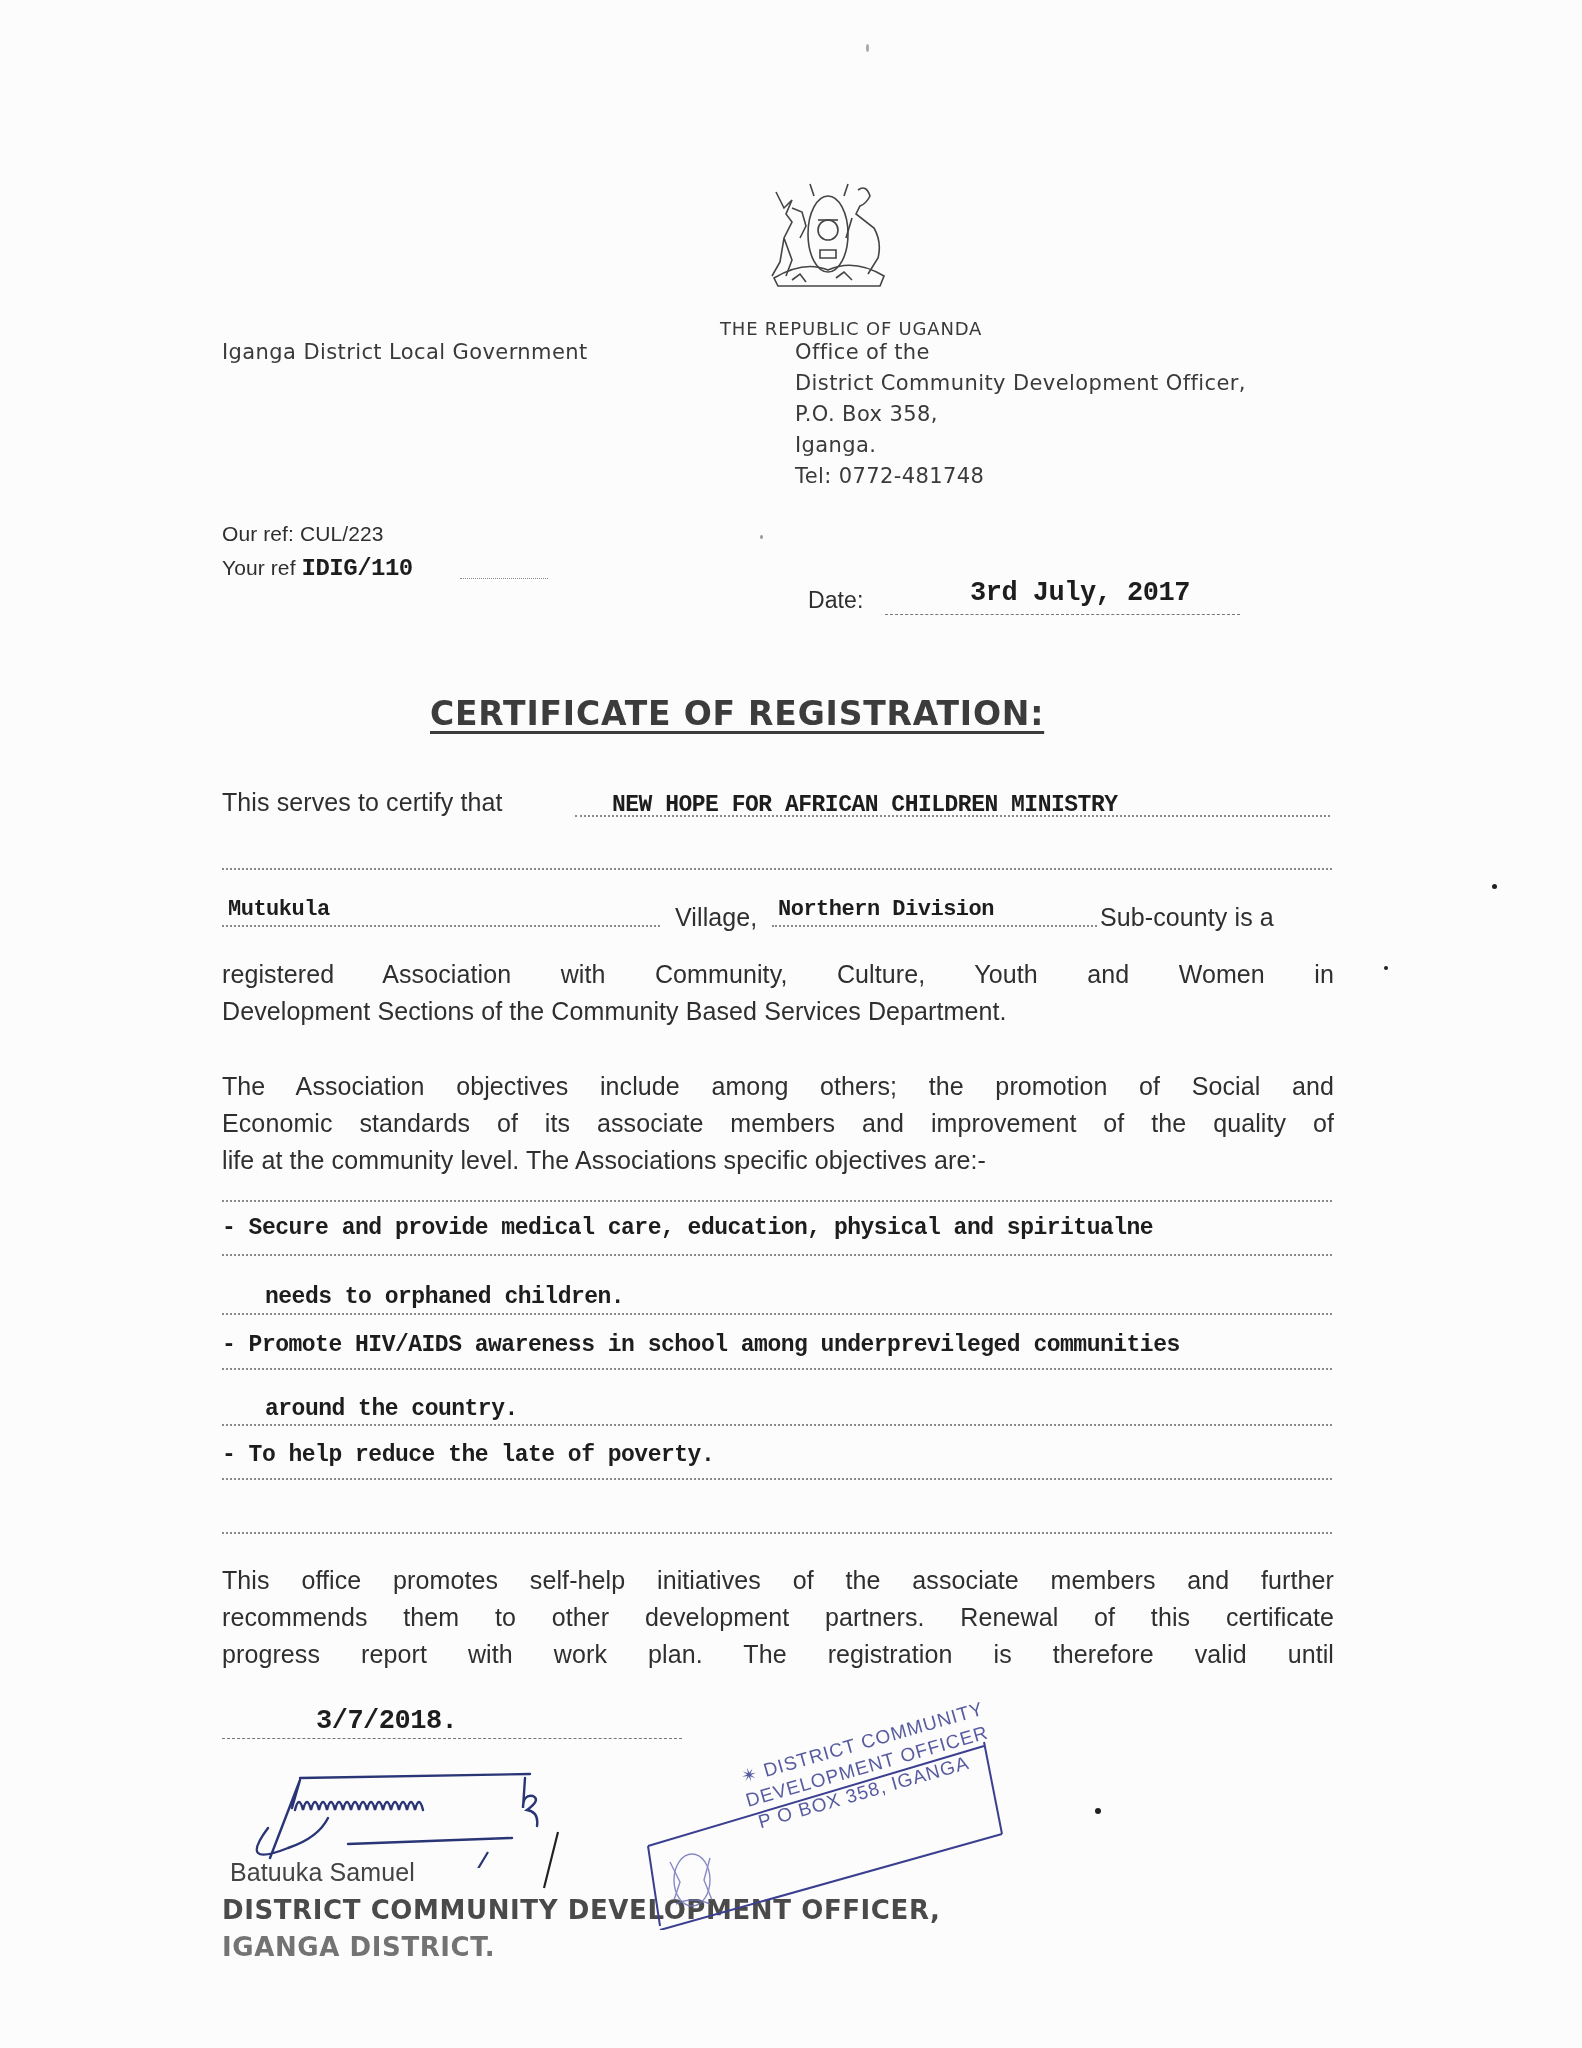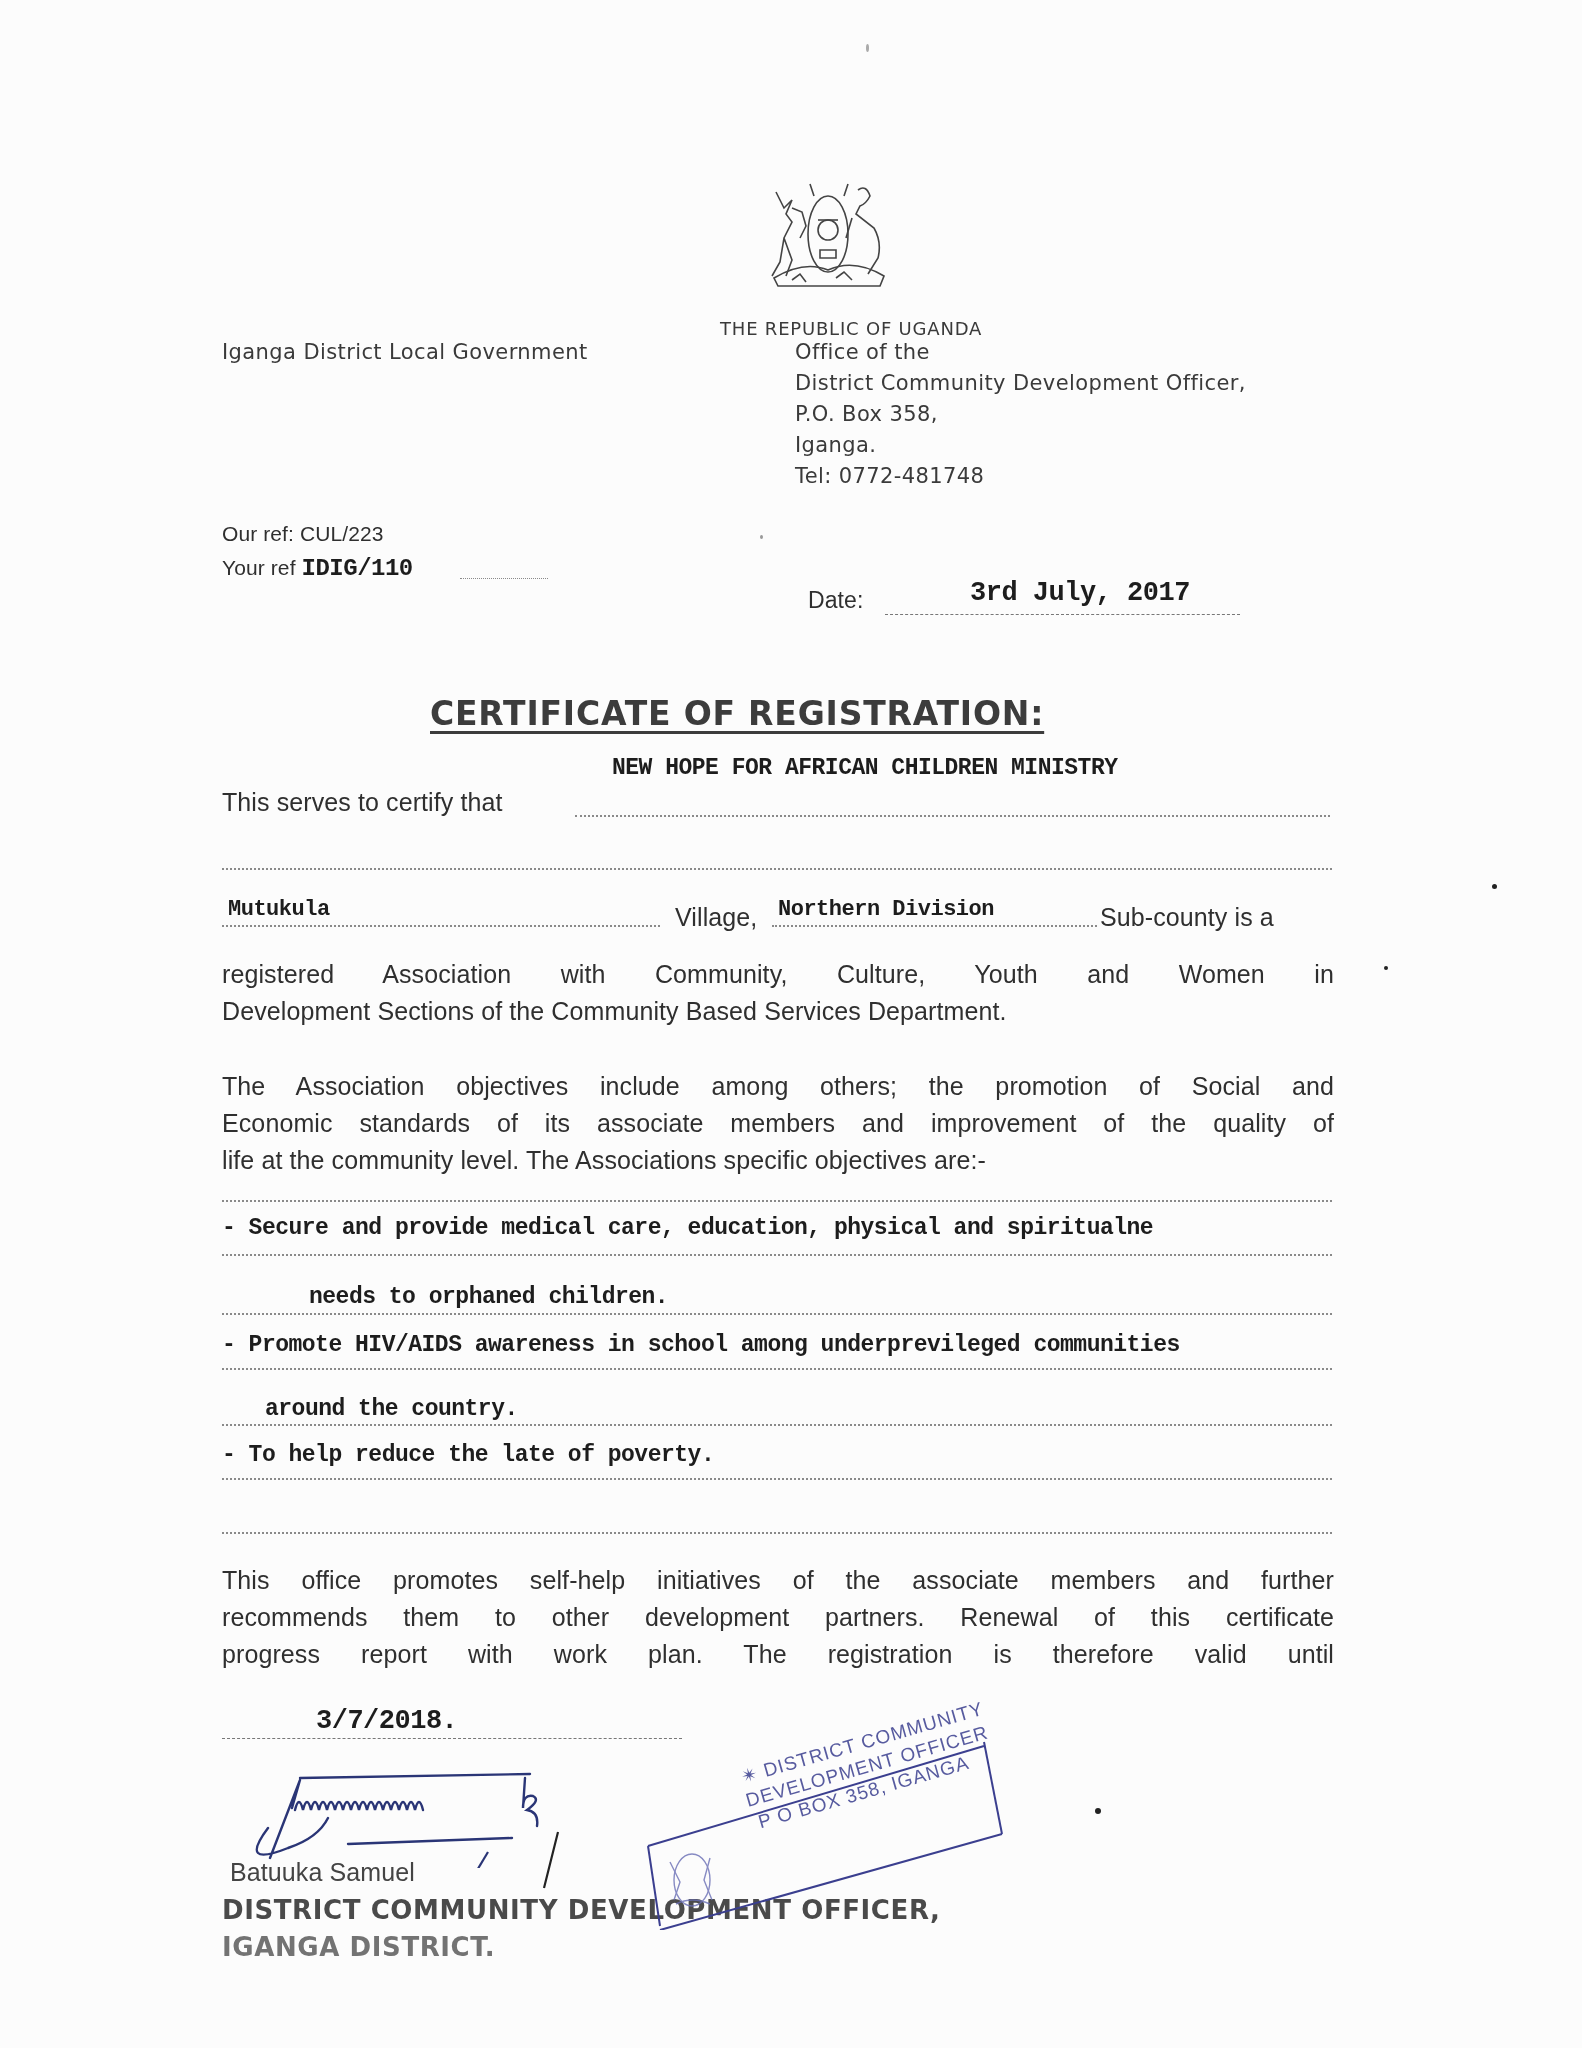--- a/index.html
+++ b/index.html
@@ -82,21 +82,21 @@
 <div class="dots" style="left:460px;top:578px;width:88px;border-bottom-width:1px;"></div>
 
 <div class="abs body-txt light" style="left:808px;top:587px;font-size:23px;">Date:</div>
 <div class="abs typed" style="left:970px;top:578px;font-size:27px;">3rd July, 2017</div>
 <div class="rule" style="left:885px;top:614px;width:355px;border-bottom:1.5px dashed #777;"></div>
 
 <div class="abs" style="left:430px;top:694px;font-family:'DejaVu Sans',sans-serif;font-size:33px;font-weight:bold;color:#3c3c3c;letter-spacing:0.8px;text-decoration:underline;text-underline-offset:6px;">CERTIFICATE OF REGISTRATION:</div>
 
 <div class="abs body-txt" style="left:222px;top:788px;">This serves to certify that</div>
 <div class="dots" style="left:575px;top:815px;width:755px;"></div>
-<div class="abs typed" style="left:612px;top:755px;font-size:23px;">NEW HOPE FOR AFRICAN CHILDREN MINISTRY</div>
+<div class="abs typed" style="left:612px;top:792px;font-size:23px;">NEW HOPE FOR AFRICAN CHILDREN MINISTRY</div>
 <div class="dots" style="left:222px;top:868px;width:1110px;"></div>
 
 <div class="dots" style="left:222px;top:925px;width:438px;"></div>
 <div class="abs typed" style="left:228px;top:897px;font-size:22px;">Mutukula</div>
 <div class="abs body-txt" style="left:654px;top:903px;margin-left:21px;">Village,</div>
 <div class="dots" style="left:772px;top:925px;width:325px;"></div>
 <div class="abs typed" style="left:778px;top:897px;font-size:22px;">Northern Division</div>
 <div class="abs body-txt" style="left:1100px;top:903px;">Sub-county is a</div>
 
 <div class="abs body-txt justify" style="left:222px;top:956px;width:1112px;line-height:37px;">
@@ -106,21 +106,21 @@
 
 <div class="abs body-txt" style="left:222px;top:1068px;width:1112px;line-height:37px;white-space:normal;">
   <div class="justify">The Association objectives include among others; the promotion of Social and</div>
   <div class="justify">Economic standards of its associate members and improvement of the quality of</div>
   <div>life at the community level.  The Associations specific objectives are:-</div>
 </div>
 <div class="dots" style="left:222px;top:1200px;width:1110px;"></div>
 
 <div class="abs typed" style="left:222px;top:1215px;font-size:23px;">- Secure and provide medical care, education, physical and spiritualne</div>
 <div class="dots" style="left:222px;top:1254px;width:1110px;"></div>
-<div class="abs typed" style="left:265px;top:1284px;font-size:23px;margin-left:44px;">needs to orphaned children.</div>
+<div class="abs typed" style="left:265px;top:1284px;font-size:23px;">needs to orphaned children.</div>
 <div class="dots" style="left:222px;top:1313px;width:1110px;"></div>
 <div class="abs typed" style="left:222px;top:1332px;font-size:23px;">- Promote HIV/AIDS awareness in school among underprevileged communities</div>
 <div class="dots" style="left:222px;top:1368px;width:1110px;"></div>
 <div class="abs typed" style="left:265px;top:1396px;font-size:23px;">around the country.</div>
 <div class="dots" style="left:222px;top:1424px;width:1110px;"></div>
 <div class="abs typed" style="left:222px;top:1442px;font-size:23px;">- To help reduce the late of poverty.</div>
 <div class="dots" style="left:222px;top:1478px;width:1110px;"></div>
 <div class="dots" style="left:222px;top:1532px;width:1110px;"></div>
 
 <div class="abs body-txt" style="left:222px;top:1562px;width:1112px;line-height:37px;white-space:normal;">

